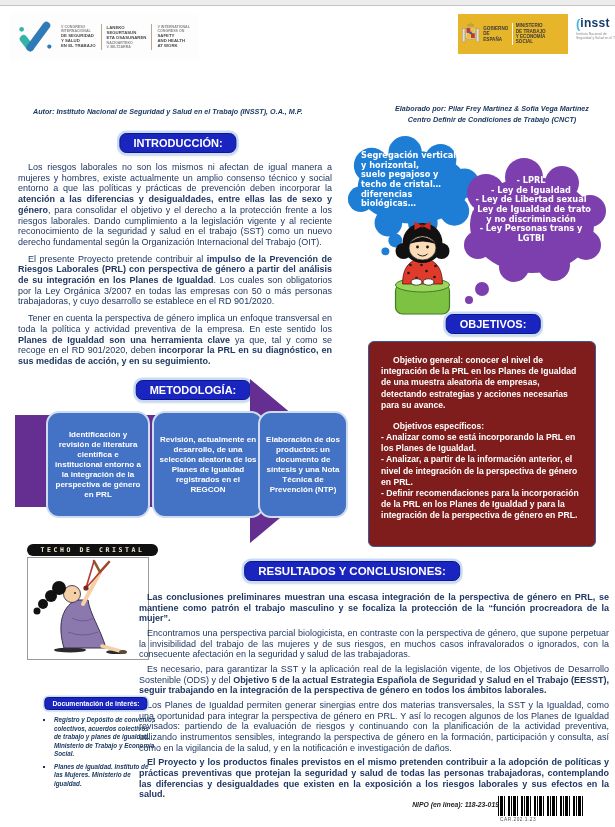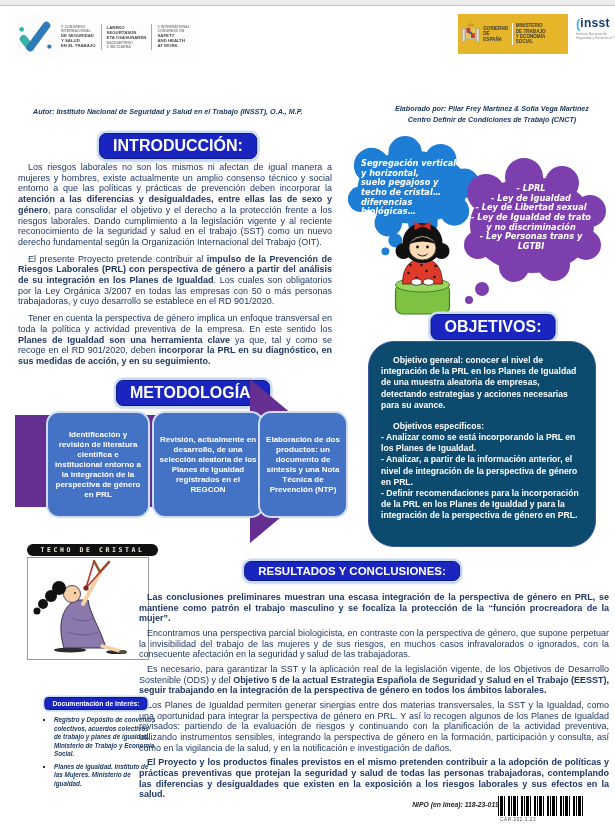--- a/index.html
+++ b/index.html
@@ -26,46 +26,46 @@
 
   
   .title{position:absolute;left:0;right:0;top:60px;text-align:center;color:#7030A0;
          font-family:"Liberation Serif",serif;font-weight:bold;font-size:17px;line-height:21px;letter-spacing:.2px;}
   .byline-author{position:absolute;left:33px;top:107px;font-size:7.2px;font-weight:bold;font-style:italic;color:#17365D;}
   .byline-right{position:absolute;left:388px;width:208px;top:104px;text-align:center;font-size:7.2px;
                 font-weight:bold;font-style:italic;color:#17365D;line-height:1.5;}
 
   
   .pill{position:absolute;transform:translateX(-50%);background:#1a25c0;color:#fff;font-weight:bold;
-        border:1px solid #0b1690;border-radius:7px;padding:3px 13px;font-size:16px;white-space:nowrap;
+        border:1px solid #0b1690;border-radius:7px;padding:3px 13px;font-size:11px;white-space:nowrap;
         box-shadow:0 0 0 2.5px #c9dcf3,0 2px 3px rgba(0,0,0,.3);}
   .pill.small{font-size:6.8px;padding:2px 7px;border-radius:4px;box-shadow:0 0 0 1.5px #c9dcf3,0 1px 2px rgba(0,0,0,.3);}
 
   
   .bodytext{color:#1F3864;text-align:justify;}
   .bodytext p{margin:0 0 6px 0;text-indent:10px;}
   #intro-text{left:18px;top:162px;width:314px;font-size:9px;line-height:1.19;}
   #results-text{left:139px;top:592px;width:470px;font-size:9px;line-height:1.185;}
   #results-text p{margin-bottom:4px;text-indent:8px;}
   .bodytext b{font-weight:bold;}
 
   
   .cloud{position:absolute;}
   .cloud svg{position:absolute;inset:0;}
-  .cloud-text{position:absolute;color:#fff;font-weight:bold;font-style:italic;
-              font-family:"DejaVu Sans",sans-serif;line-height:1.18;margin-top:8px;}
+  .cloud-text{position:absolute;color:#fff;font-weight:bold;
+              font-family:"DejaVu Sans",sans-serif;line-height:1.18;}
   #cloud-blue{left:344px;top:136px;width:138px;height:118px;}
   #cloud-blue .cloud-text{left:17px;top:15px;right:8px;font-size:8.2px;white-space:pre-line;}
   #cloud-purple{left:452px;top:153px;width:156px;height:152px;}
   #cloud-purple .cloud-text{left:15px;right:13px;top:23px;text-align:center;font-size:8.2px;}
   #mafalda{left:376px;top:218px;width:88px;height:100px;}
 
   
-  #obj-box{left:368px;top:341px;width:228px;height:206px;background:#0c4a6e;border:1px solid #35599c;
-           border-radius:26px;color:#fff;padding:13px 12px;box-sizing:border-box;
+  #obj-box{left:368px;top:341px;width:228px;height:206px;background:#7f1d1d;border:1px solid #35599c;
+           border-radius:6px;color:#fff;padding:13px 12px;box-sizing:border-box;
            font-size:8.6px;font-weight:bold;line-height:1.3;}
   #obj-box .lead{text-indent:12px;margin:0 0 10px 0;}
   #obj-box .spec{text-indent:12px;margin:0;}
 
   
   .step{position:absolute;top:411px;height:107px;background:#4472C4;border:2px solid #cfdcf0;border-radius:13px;
         color:#fff;font-size:8px;font-weight:bold;text-align:center;display:flex;align-items:center;
         justify-content:center;padding:4px 5px;box-sizing:border-box;line-height:1.25;}
 
   

